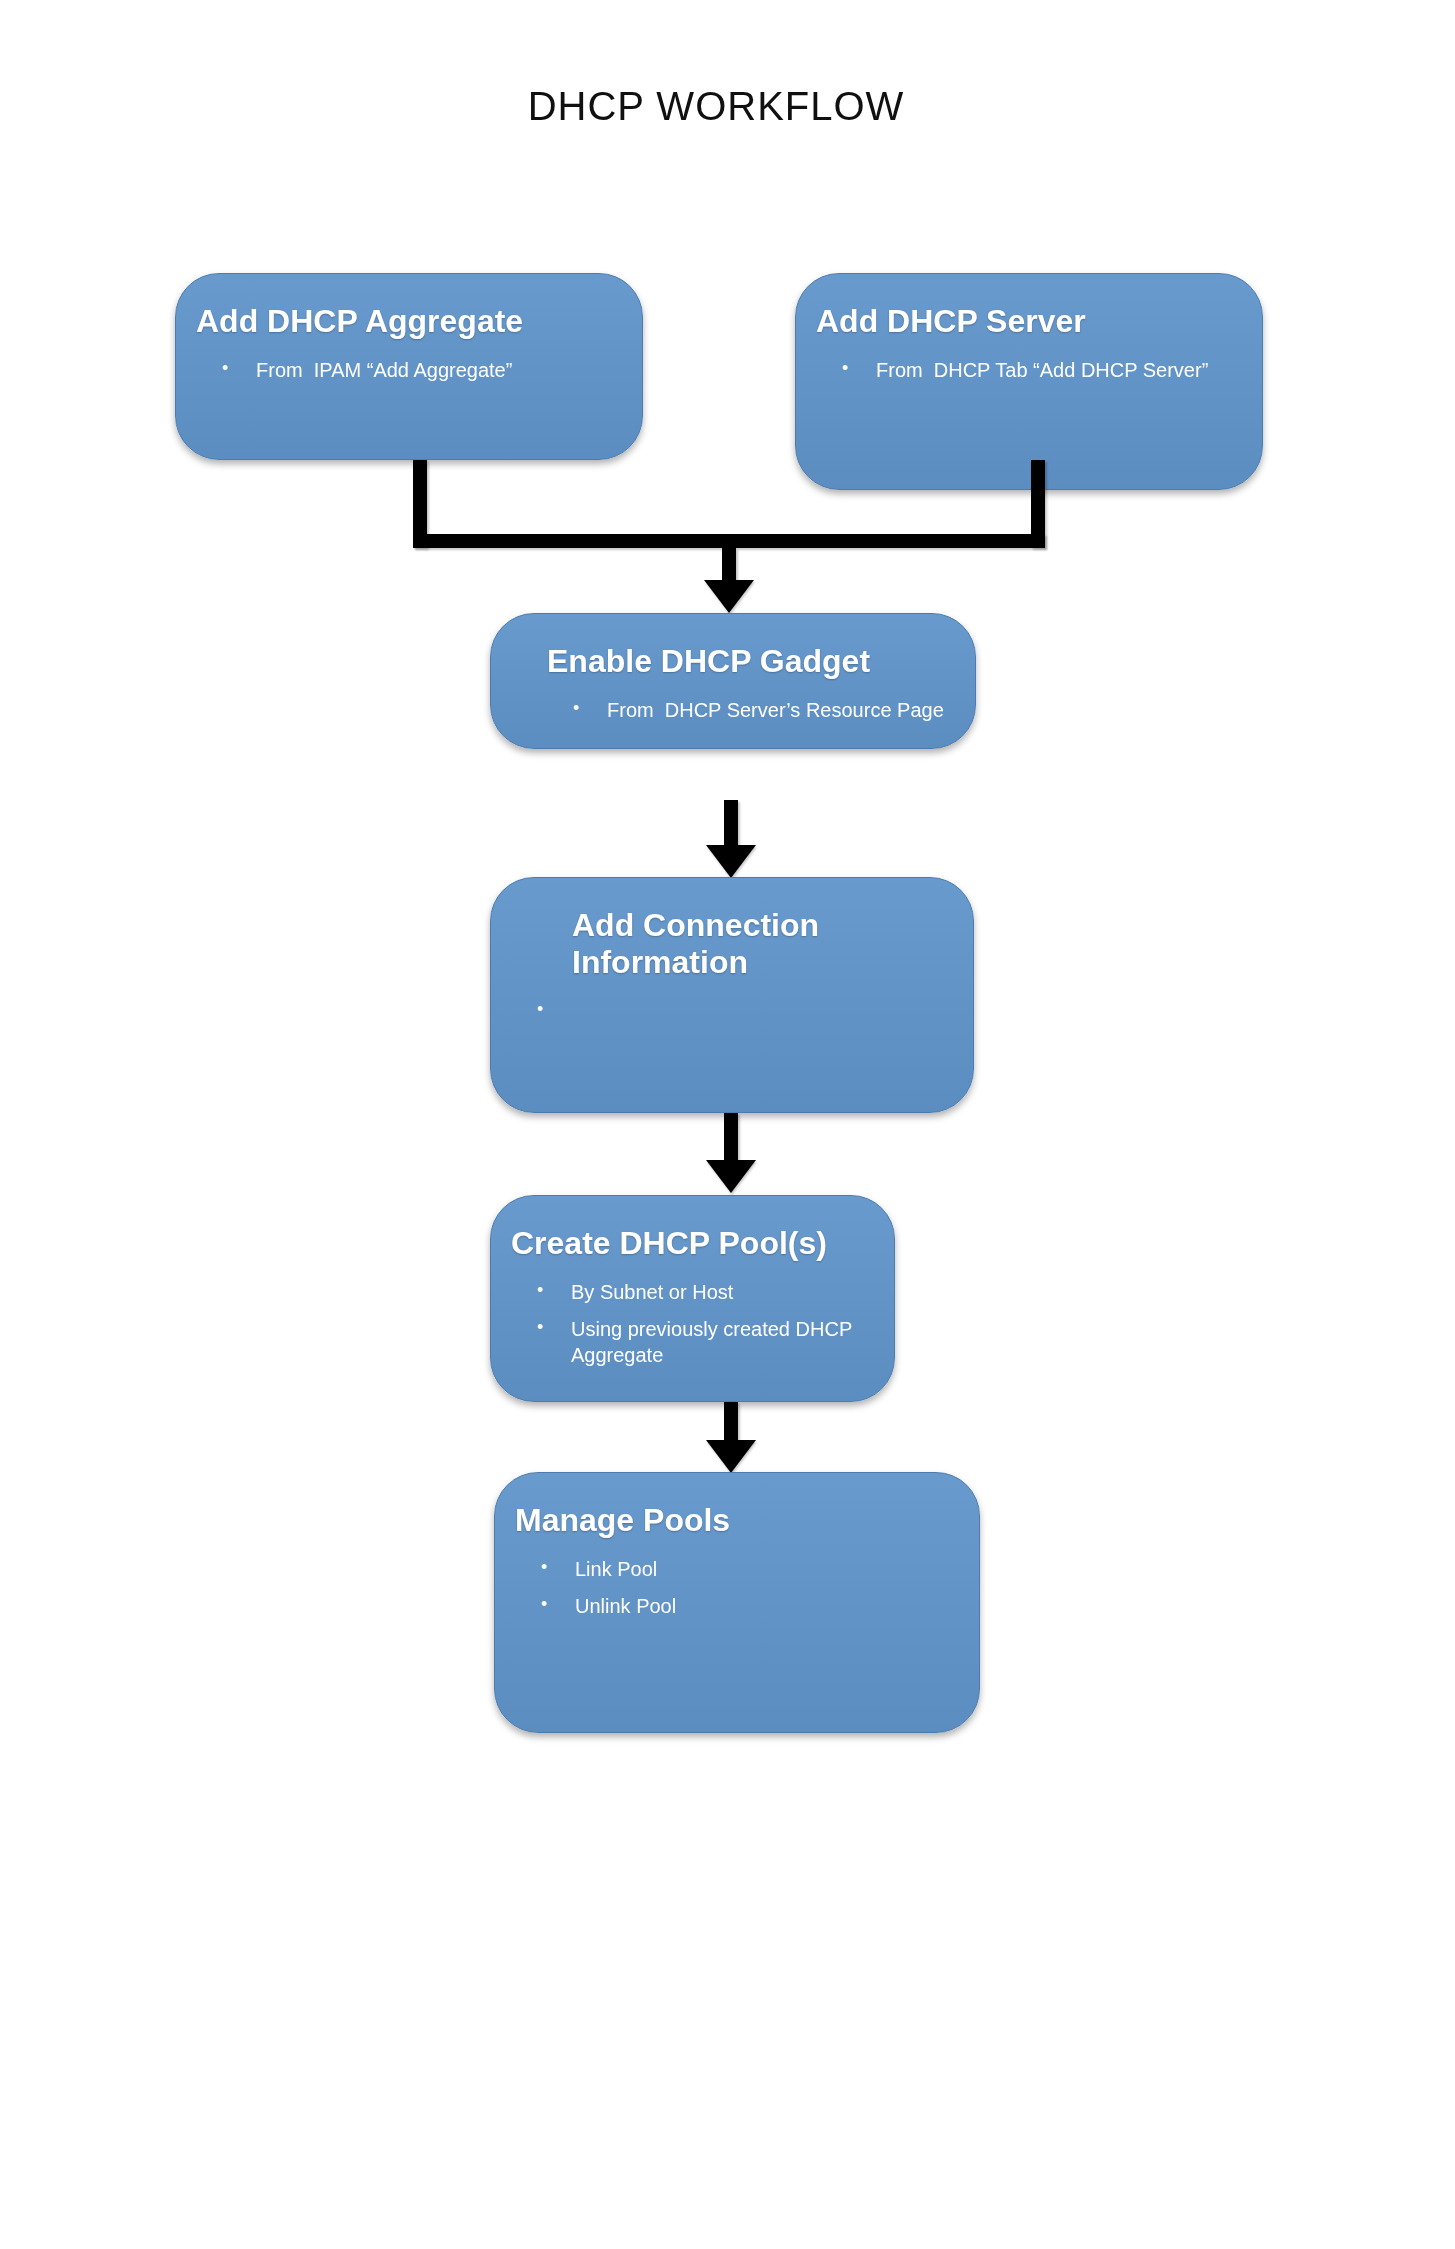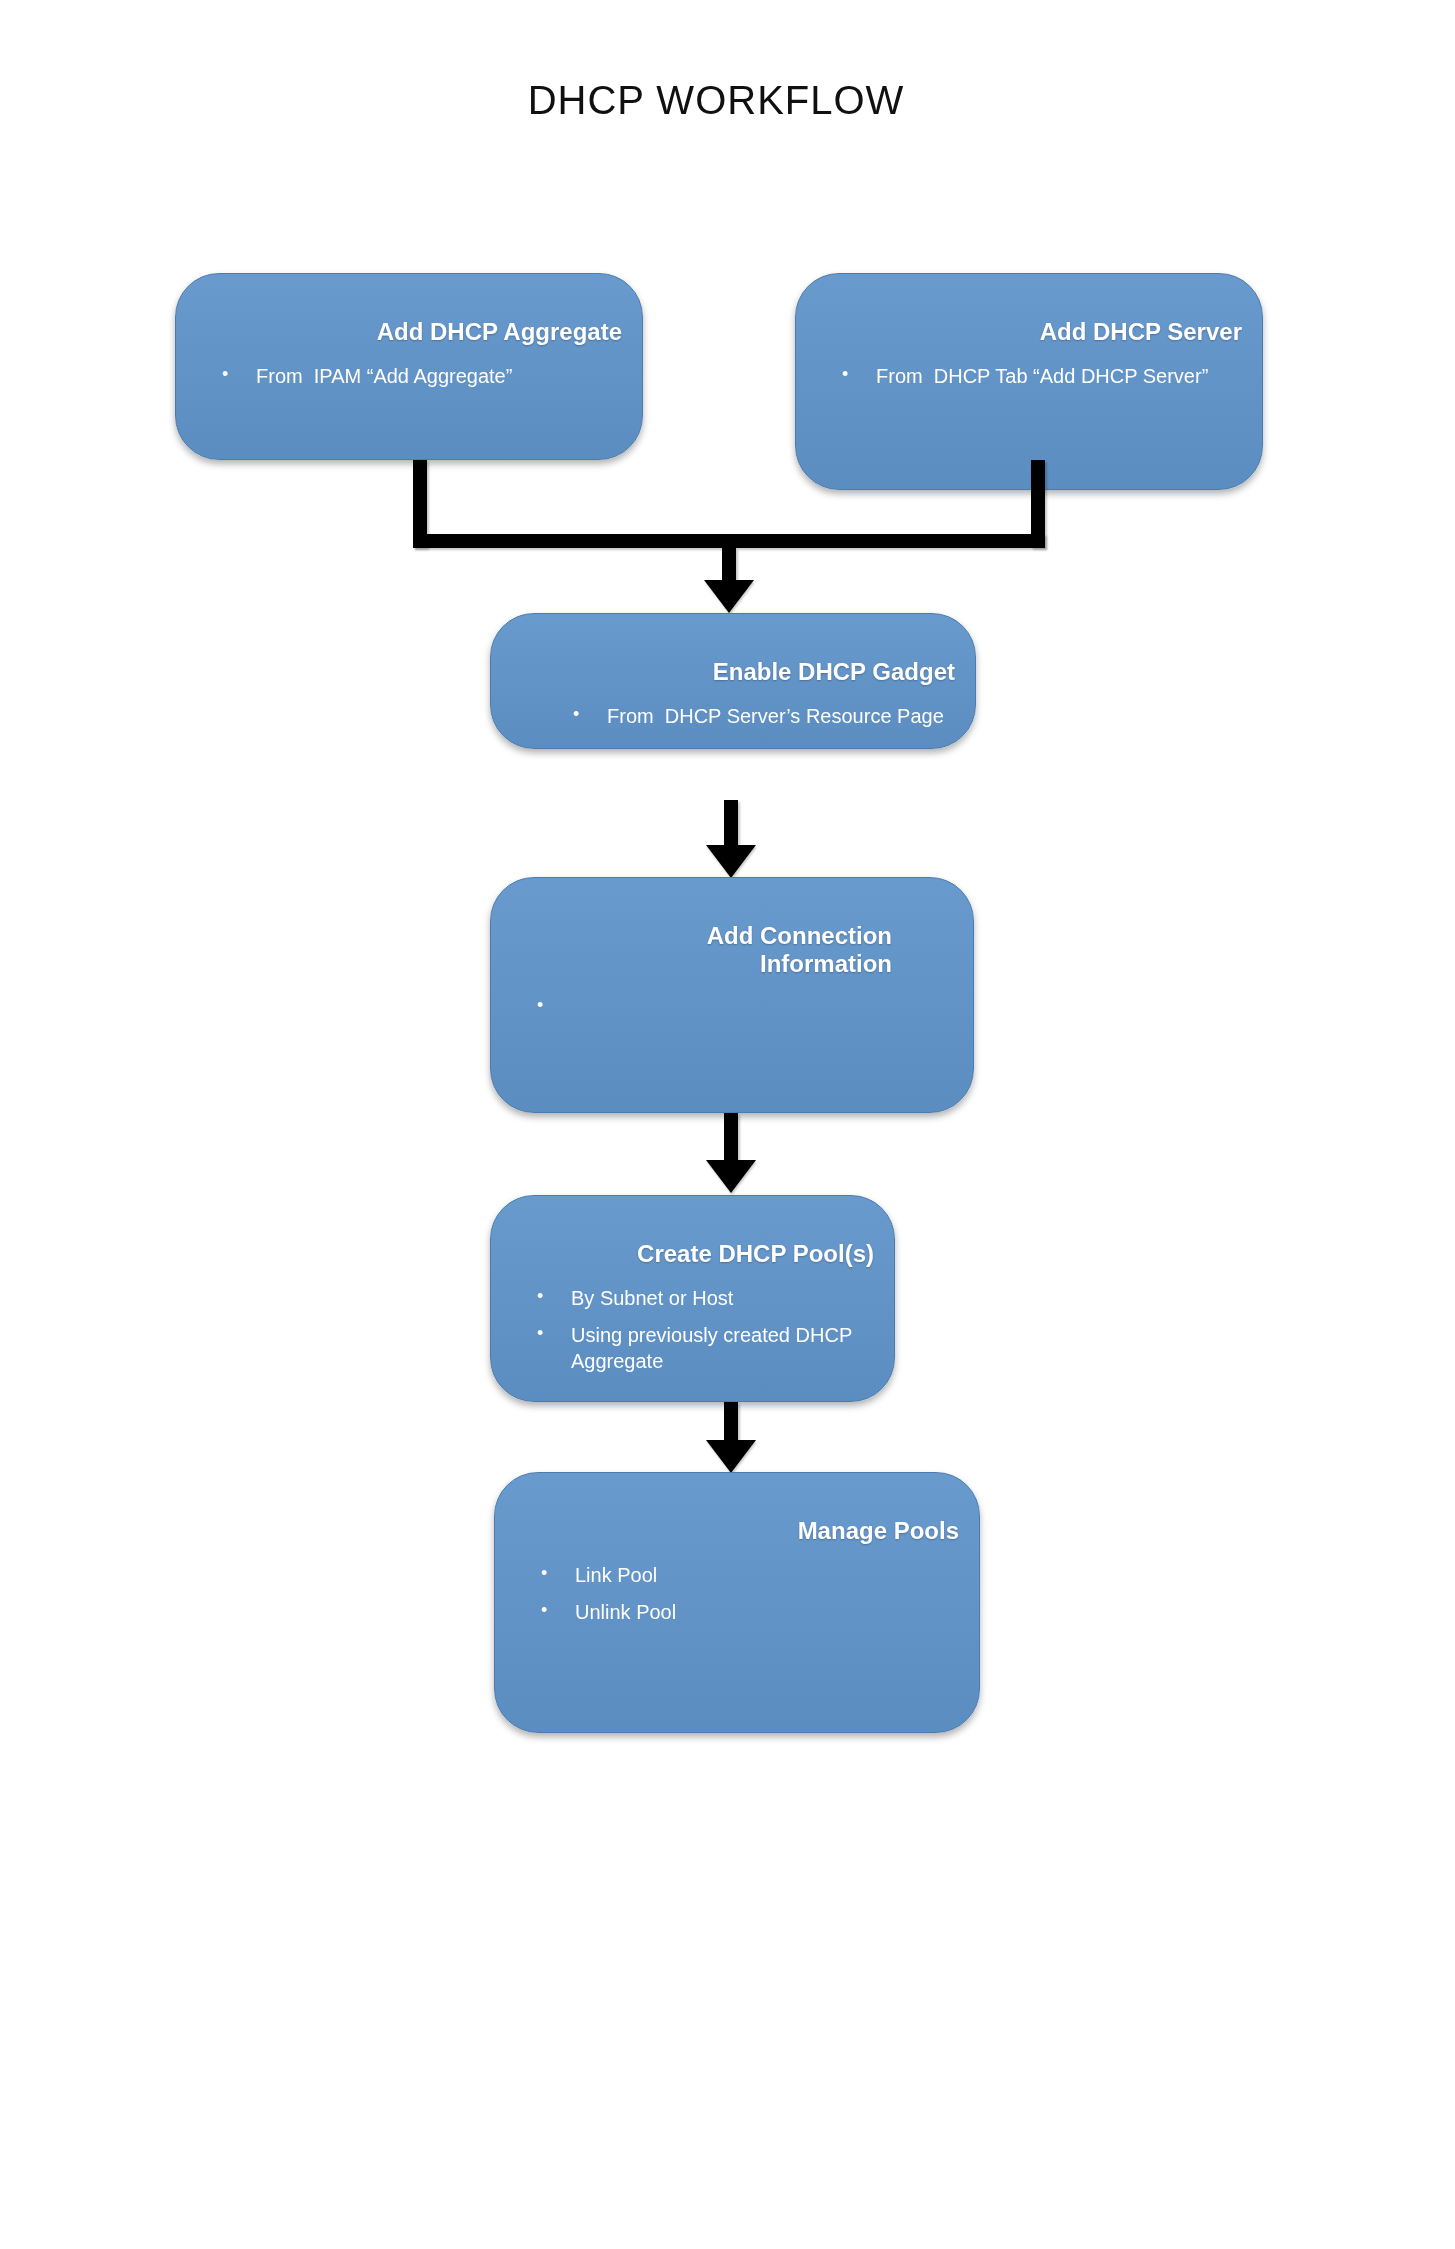--- a/index.html
+++ b/index.html
@@ -5,37 +5,37 @@
   * { margin: 0; padding: 0; box-sizing: border-box; }
   html, body { background: #ffffff; }
   body {
     width: 1455px; height: 2249px;
     font-family: "Liberation Sans", sans-serif;
     position: relative; overflow: hidden;
   }
   .canvas { position: absolute; inset: 0; }
 
   .title {
-    position: absolute; top: 78px; left: 0; width: 1432px;
+    position: absolute; top: 84px; left: 0; width: 1432px;
     text-align: center;
     font-size: 40px; font-weight: 400; letter-spacing: 1px;
     color: #101010;
   }
 
   .node {
     position: absolute;
     background: linear-gradient(180deg, #699ACD 0%, #5B8DC1 100%);
     border: 1px solid #4C7CAE;
     border-radius: 44px;
     box-shadow: 0 4px 7px rgba(0,0,0,0.30);
     color: #ffffff;
   }
   .node-heading {
-    font-size: 24px; font-weight: bold; text-align: right;
-    margin-top: 44px; padding: 0 20px;
+    font-size: 32px; font-weight: bold; text-align: left;
+    margin-top: 29px; padding: 0 20px;
     text-shadow: 0 1px 2px rgba(0,0,0,0.25);
     line-height: 1.15;
   }
   .node-heading.narrow { max-width: 320px; margin-left: auto; margin-right: auto; padding: 0; }
   .node-bullets {
     margin-top: 17px; padding-left: 46px; padding-right: 24px;
     display: flex; flex-direction: column; gap: 11px;
     font-size: 20px; line-height: 1.3;
   }
   .bullet-row { display: flex; }

